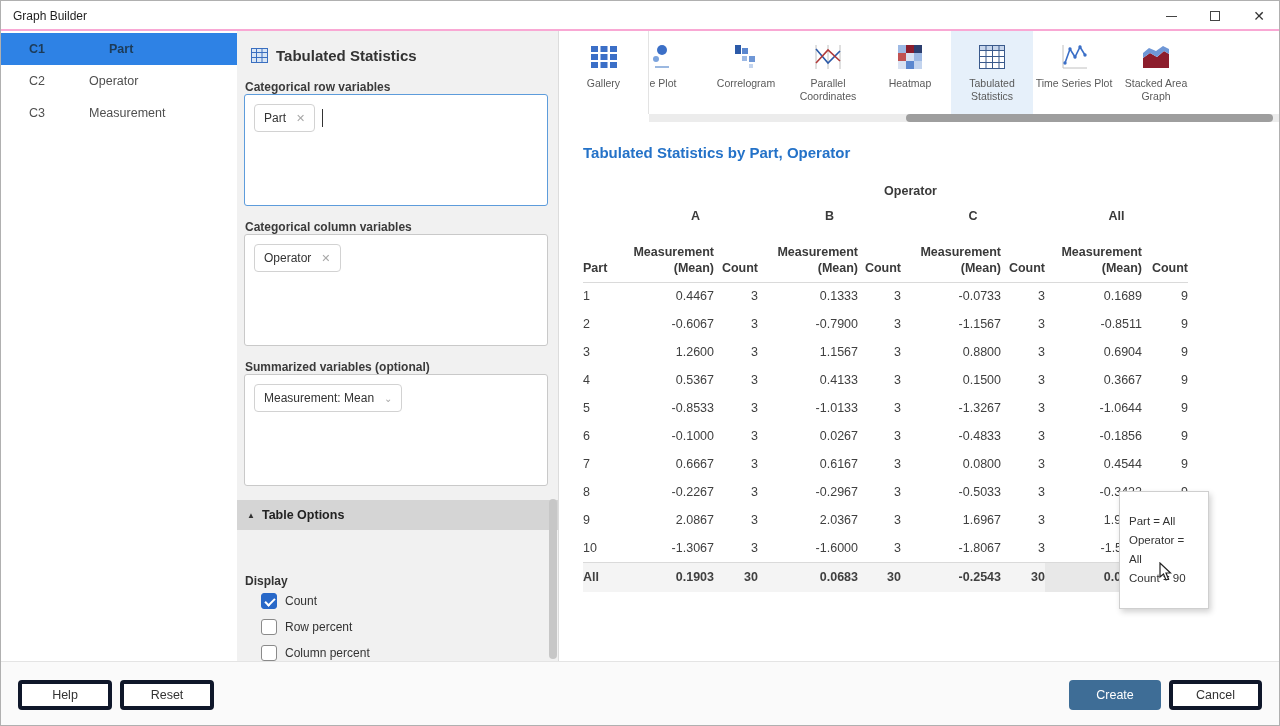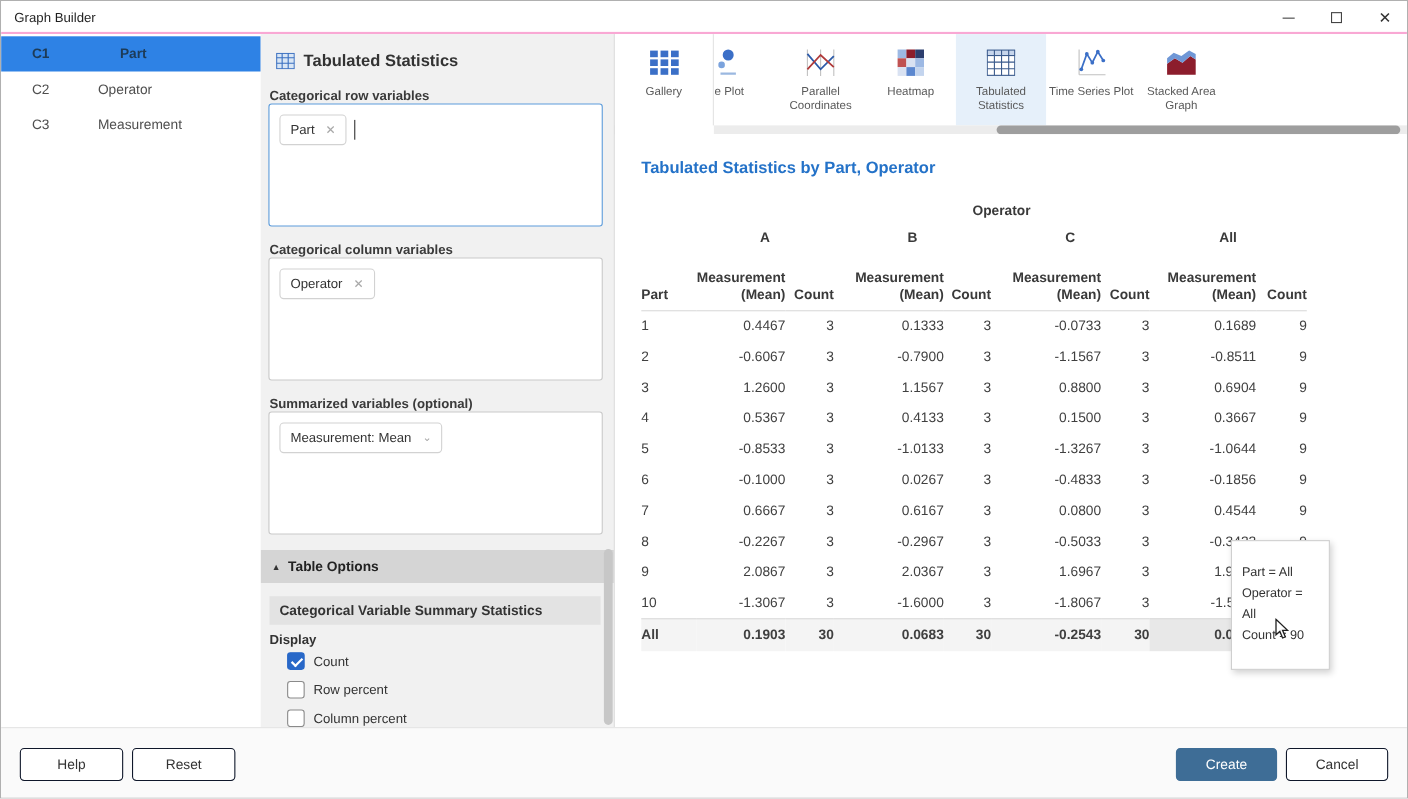--- a/index.html
+++ b/index.html
@@ -71,21 +71,21 @@
   table.stats td { height:28px; text-align:right; }
   table.stats td.part { text-align:left; }
   tr.total td { font-weight:bold; border-top:1px solid #dadada; background:#f4f4f4; height:30px; }
   tr.total td.hovered { background:#e8e8e8; }
 
   .tooltip { position:absolute; left:560px; top:369px; width:90px; background:#fff; border:1px solid #cfcfcf; box-shadow:2px 3px 6px rgba(0,0,0,0.18); padding:20px 9px; font-size:11.5px; color:#333; line-height:19px; z-index:5; }
   .cursor { position:absolute; left:598px; top:440px; z-index:6; }
 
   
   .footer { position:absolute; left:0; top:660px; width:1280px; height:66px; background:#fafafa; border-top:1px solid #e4e4e4; }
-  .btn { position:absolute; top:18px; height:30px; background:#fff; border:1px solid #0f172a; border-radius:4px; font-size:12.5px; color:#333; display:flex; align-items:center; justify-content:center; cursor:default; font-family:"Liberation Sans",sans-serif; }
+  .btn { position:absolute; top:18px; height:30px; background:#fff; border:4px solid #0f172a; border-radius:4px; font-size:12.5px; color:#333; display:flex; align-items:center; justify-content:center; cursor:default; font-family:"Liberation Sans",sans-serif; }
   .btn-help { left:17px; width:94px; }
   .btn-reset { left:119px; width:94px; }
   .btn-create { left:1068px; width:92px; background:#3e6d96; border-color:#3e6d96; color:#fff; }
   .btn-cancel { left:1168px; width:93px; }
 </style>
 </head>
 <body>
 
 <div class="window">
 
@@ -154,23 +154,20 @@
         <span>Measurement: Mean</span>
         <span class="chev">⌄</span>
       </span>
     </div>
 
     <div class="options-bar" style="top:469px">
       <span class="tri">▲</span>
       <span>Table Options</span>
     </div>
 
-    <div class="section-bar" style="top:511px">
-      <span>Categorical Variable Summary Statistics</span>
-    </div>
 
     <div class="display-label" style="top:543px">Display</div>
 
     <div class="cb-row" style="top:562px">
       <span class="cb checked"></span>
       <span>Count</span>
     </div>
     <div class="cb-row" style="top:588px">
       <span class="cb"></span>
       <span>Row percent</span>
@@ -210,20 +207,32 @@
             <circle cx="13" cy="7" r="5" fill="#3b6fc7"></circle>
             <circle cx="7" cy="16" r="3" fill="#7ba3dd"></circle>
             <line x1="6" y1="24" x2="20" y2="24" stroke="#9bb8e0" stroke-width="2"></line>
           </svg>
         </div>
         <div class="glabel">e Plot</div>
       </div>
     </div>
 
 
+    <div class="gal-item">
+      <div class="icon">
+        <svg width="28" height="28" viewBox="0 0 28 28">
+          <rect x="3" y="2" width="6" height="9" fill="#2c5aa8"></rect>
+          <rect x="10" y="5" width="6" height="6" fill="#5b87cf"></rect>
+          <rect x="10" y="13" width="5" height="5" fill="#9db9e4"></rect>
+          <rect x="17" y="13" width="6" height="6" fill="#6f97d6"></rect>
+          <rect x="17" y="21" width="4" height="4" fill="#c3d4ee"></rect>
+        </svg>
+      </div>
+      <div class="glabel">Correlogram</div>
+    </div>
 
     <div class="gal-item">
       <div class="icon">
         <svg width="32" height="28" viewBox="0 0 32 28">
           <line x1="4" y1="2" x2="4" y2="26" stroke="#c0c0c0"></line>
           <line x1="16" y1="2" x2="16" y2="26" stroke="#c0c0c0"></line>
           <line x1="28" y1="2" x2="28" y2="26" stroke="#c0c0c0"></line>
           <polyline points="4,6 16,20 28,8" fill="none" stroke="#2c5aa8" stroke-width="1.6"></polyline>
           <polyline points="4,20 16,7 28,18" fill="none" stroke="#b03a3a" stroke-width="1.6"></polyline>
         </svg>

